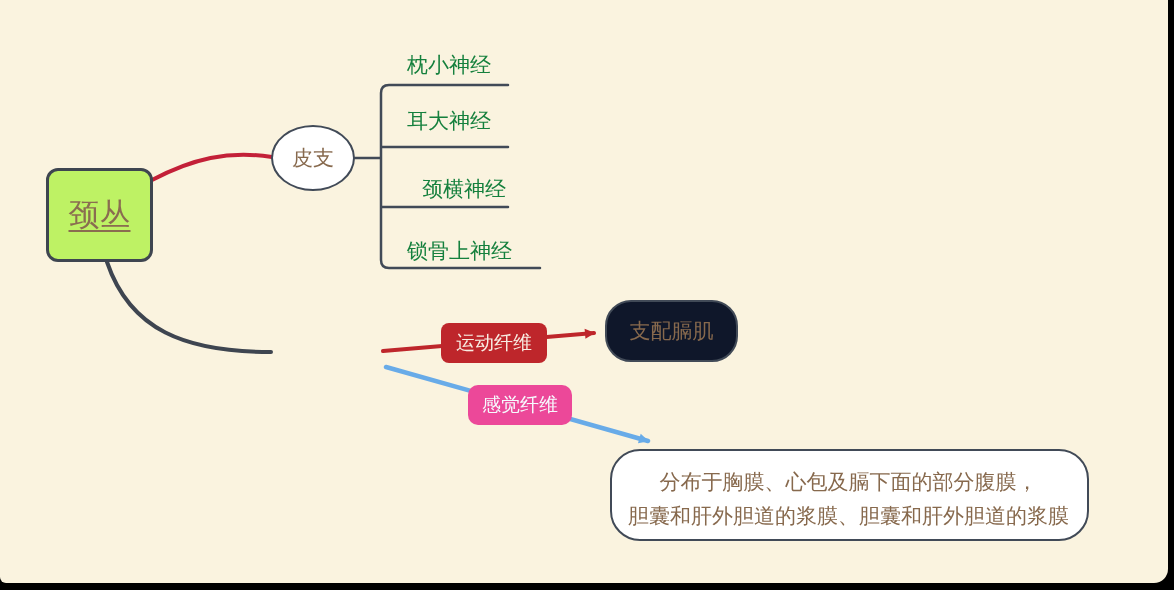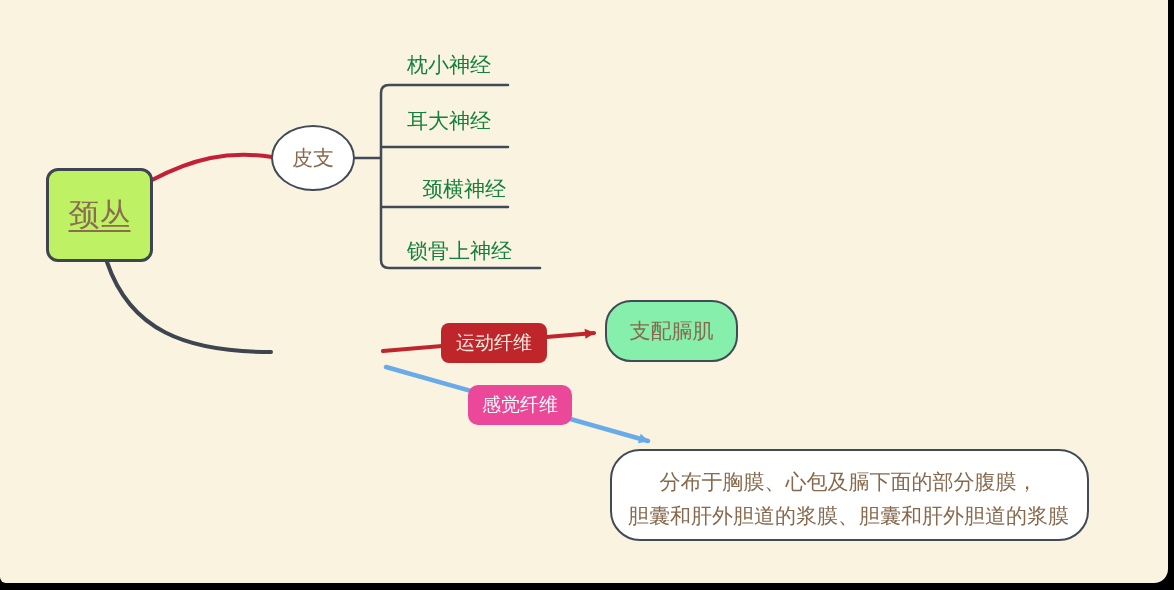--- a/index.html
+++ b/index.html
@@ -47,21 +47,21 @@
     background:#BE262B;border-radius:8px;
     font-size:19px;color:#F8EDE3;
   }
   .sensory-label{
     left:468px;top:385px;width:104px;height:40px;
     background:#ec4899;border-radius:10px;
     font-size:19px;color:#F6FAFE;
   }
   .target-node{
     left:605px;top:300px;width:133px;height:62px;
-    background:#86efac;border:2px solid #414A57;border-radius:26px;
+    background:#0f172a;border:2px solid #414A57;border-radius:26px;
     font-size:21px;color:#87694D;
   }
   .big-node{
     left:610px;top:449px;width:479px;height:92px;
     background:#FFFFFF;border:2px solid #414A57;border-radius:30px;
     display:block;padding:14px 16px 0 14px;
     font-size:21px;line-height:34px;color:#87694D;white-space:nowrap;
   }
 </style>
 </head>

